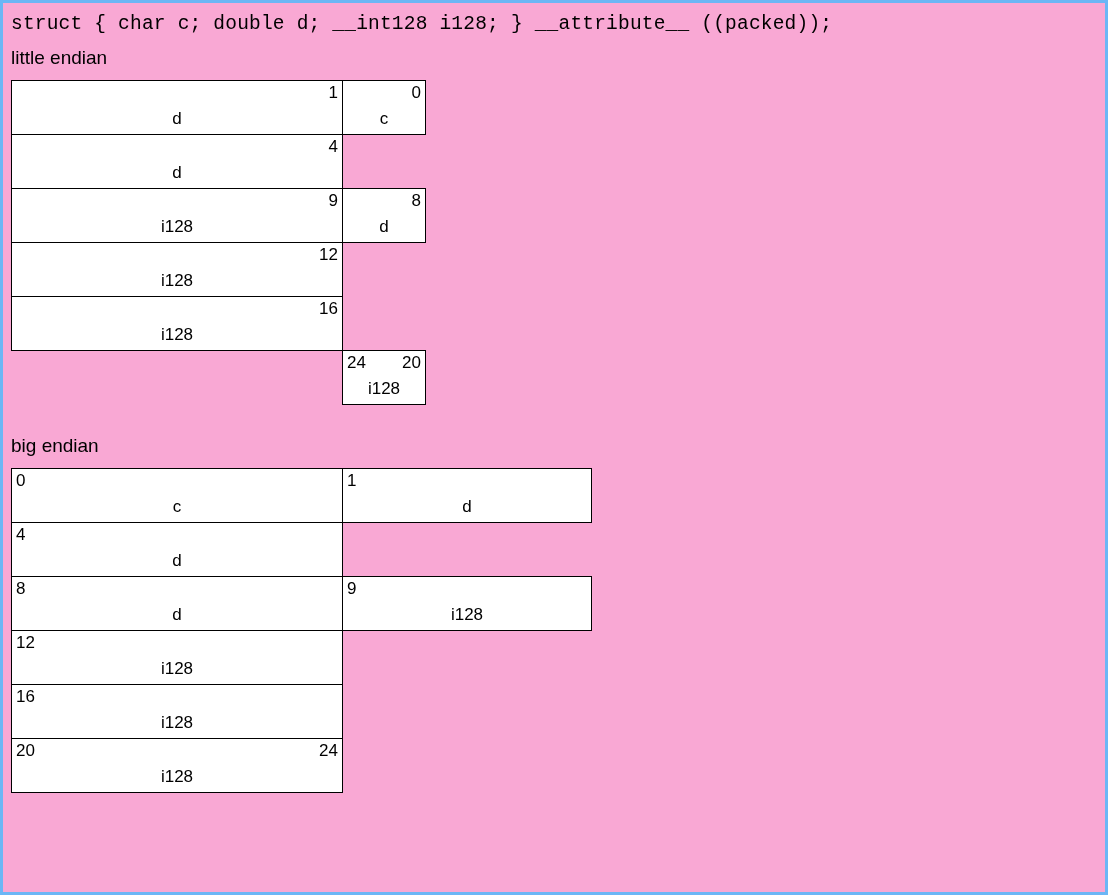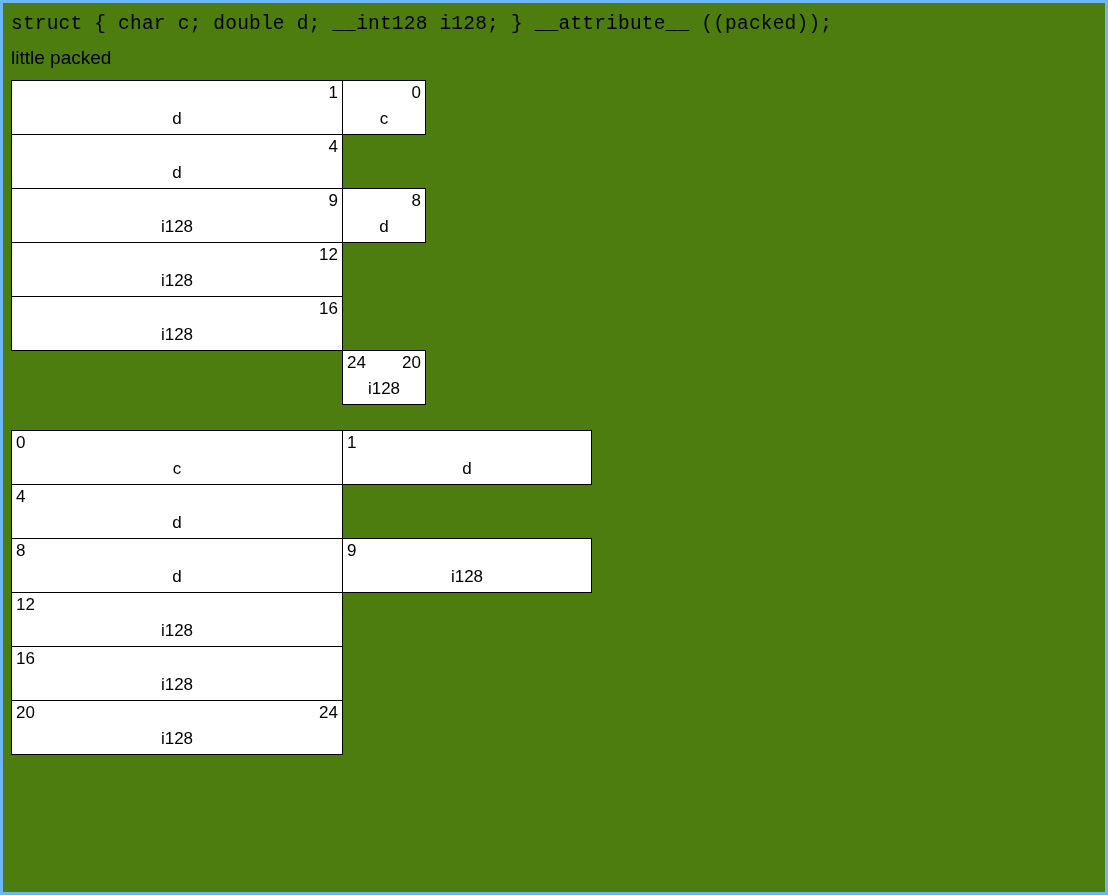--- a/index.html
+++ b/index.html
@@ -14,21 +14,21 @@
     color: #000000;
     overflow: hidden;
   }
 
   #page-frame {
     box-sizing: border-box;
     width: 1108px;
     height: 895px;
     border: 3px solid #6cb6f5;
     padding: 6px 0 0 8px;
-    background: #4d7c0f;
+    background: #f9a8d4;
   }
 
   .code-line {
     font-family: "Liberation Mono", "DejaVu Sans Mono", monospace;
     font-size: 19.5px;
     line-height: 30px;
     letter-spacing: 0.2px;
     white-space: pre;
     color: #000000;
   }
@@ -96,21 +96,21 @@
   .spacer-md { height: 22px; }
 </style>
 </head>
 <body>
 
 <div id="page-frame">
 
   <div class="code-line">struct { char c; double d; __int128 i128; } __attribute__ ((packed));</div>
 
 
-  <div class="endian-label">little packed</div>
+  <div class="endian-label">little endian</div>
 
   <table class="layout-table" id="le-table">
     <tbody>
         <tr>
           <td style="width: 248px;">
             <div class="cell-inner">
               <span class="off off-right">1</span>
               <span class="field">d</span>
             </div>
           </td>
@@ -167,20 +167,21 @@
               <span class="off off-right">20</span>
               <span class="field">i128</span>
             </div>
           </td>
         </tr>
       </tbody>
   </table>
 
   <div class="spacer-md"></div>
 
+  <div class="endian-label">big endian</div>
 
   <table class="layout-table" id="be-table">
     <tbody>
         <tr>
           <td style="width: 82px;">
             <div class="cell-inner">
               <span class="off off-left">0</span>
               <span class="field">c</span>
             </div>
           </td>

